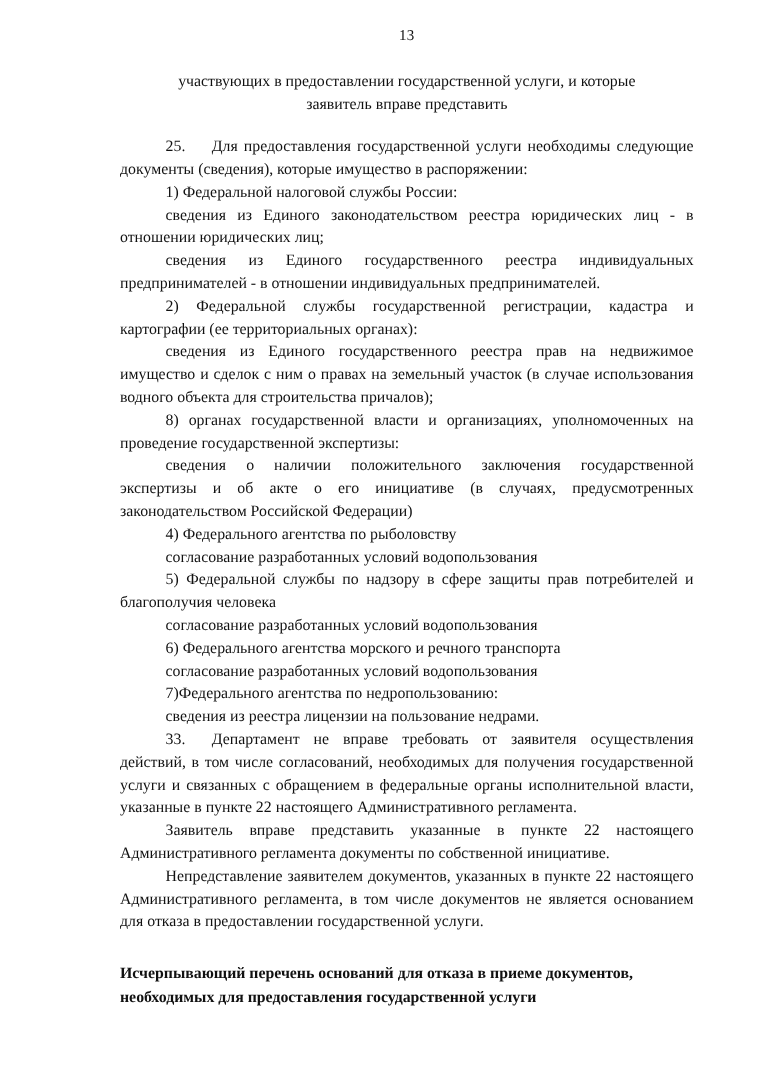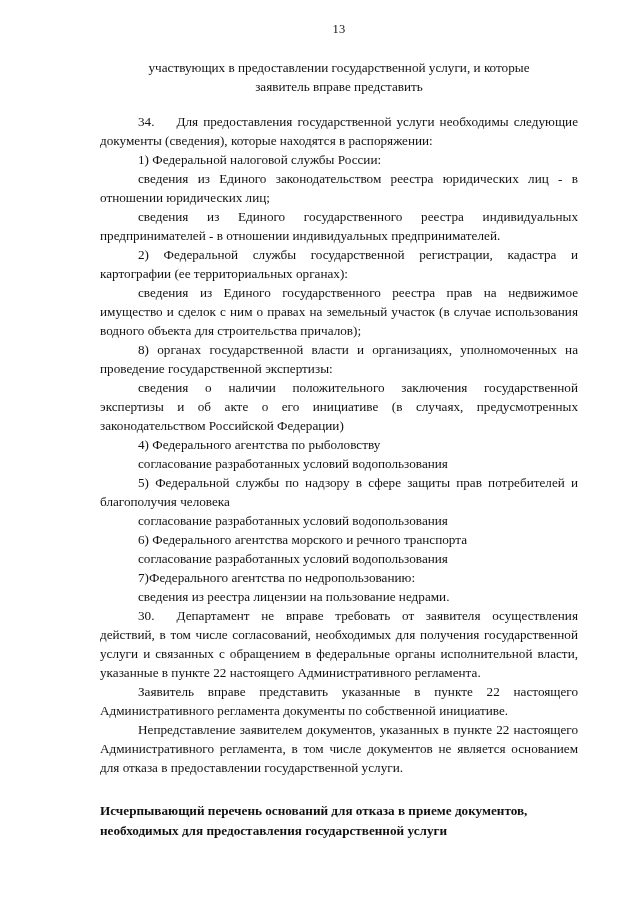--- a/index.html
+++ b/index.html
@@ -68,41 +68,41 @@
 <div class="page">
 
   <div class="page-number">13</div>
 
   <div class="heading-block">
     <span class="line1">участвующих в предоставлении государственной услуги, и которые</span>
     <span class="line2">заявитель вправе представить</span>
   </div>
 
   <p class="ind jfull">
-    <span>34.</span><span class="numgap"></span><span>Для предоставления государственной услуги необходимы следующие документы (сведения), которые находятся в распоряжении:</span>
+    <span>25.</span><span class="numgap"></span><span>Для предоставления государственной услуги необходимы следующие документы (сведения), которые имущество в распоряжении:</span>
   </p>
 
   <p class="ind">1) Федеральной налоговой службы России:</p>
   <p class="ind jfull">сведения из Единого законодательством реестра юридических лиц - в отношении юридических лиц;</p>
   <p class="ind jfull">сведения из Единого государственного реестра индивидуальных предпринимателей - в отношении индивидуальных предпринимателей.</p>
   <p class="ind jfull">2) Федеральной службы государственной регистрации, кадастра и картографии (ее территориальных органах):</p>
   <p class="ind jfull">сведения из Единого государственного реестра прав на недвижимое имущество и сделок с ним о правах на земельный участок (в случае использования водного объекта для строительства причалов);</p>
   <p class="ind jfull">8) органах государственной власти и организациях, уполномоченных на проведение государственной экспертизы:</p>
   <p class="ind jfull">сведения о наличии положительного заключения государственной экспертизы и об акте о его инициативе (в случаях, предусмотренных законодательством Российской Федерации)</p>
   <p class="ind">4) Федерального агентства по рыболовству</p>
   <p class="ind">согласование разработанных условий водопользования</p>
   <p class="ind jfull">5) Федеральной службы по надзору в сфере защиты прав потребителей и благополучия человека</p>
   <p class="ind">согласование разработанных условий водопользования</p>
   <p class="ind">6) Федерального агентства морского и речного транспорта</p>
   <p class="ind">согласование разработанных условий водопользования</p>
   <p class="ind">7)Федерального агентства по недропользованию:</p>
   <p class="ind">сведения из реестра лицензии на пользование недрами.</p>
 
   <p class="ind jfull">
-    <span>30.</span><span class="numgap"></span><span>Департамент не вправе требовать от заявителя осуществления действий, в том числе согласований, необходимых для получения государственной услуги и связанных с обращением в федеральные органы исполнительной власти, указанные в пункте 22 настоящего Административного регламента.</span>
+    <span>33.</span><span class="numgap"></span><span>Департамент не вправе требовать от заявителя осуществления действий, в том числе согласований, необходимых для получения государственной услуги и связанных с обращением в федеральные органы исполнительной власти, указанные в пункте 22 настоящего Административного регламента.</span>
   </p>
 
   <p class="ind jfull">Заявитель вправе представить указанные в пункте 22 настоящего Административного регламента документы по собственной инициативе.</p>
   <p class="ind jfull">Непредставление заявителем документов, указанных в пункте 22 настоящего Административного регламента, в том числе документов не является основанием для отказа в предоставлении государственной услуги.</p>
 
   <div class="footer-heading">
     <span class="fh-line1">Исчерпывающий перечень оснований для отказа в приеме документов,</span>
     <span class="fh-line2">необходимых для предоставления государственной услуги</span>
   </div>
 

